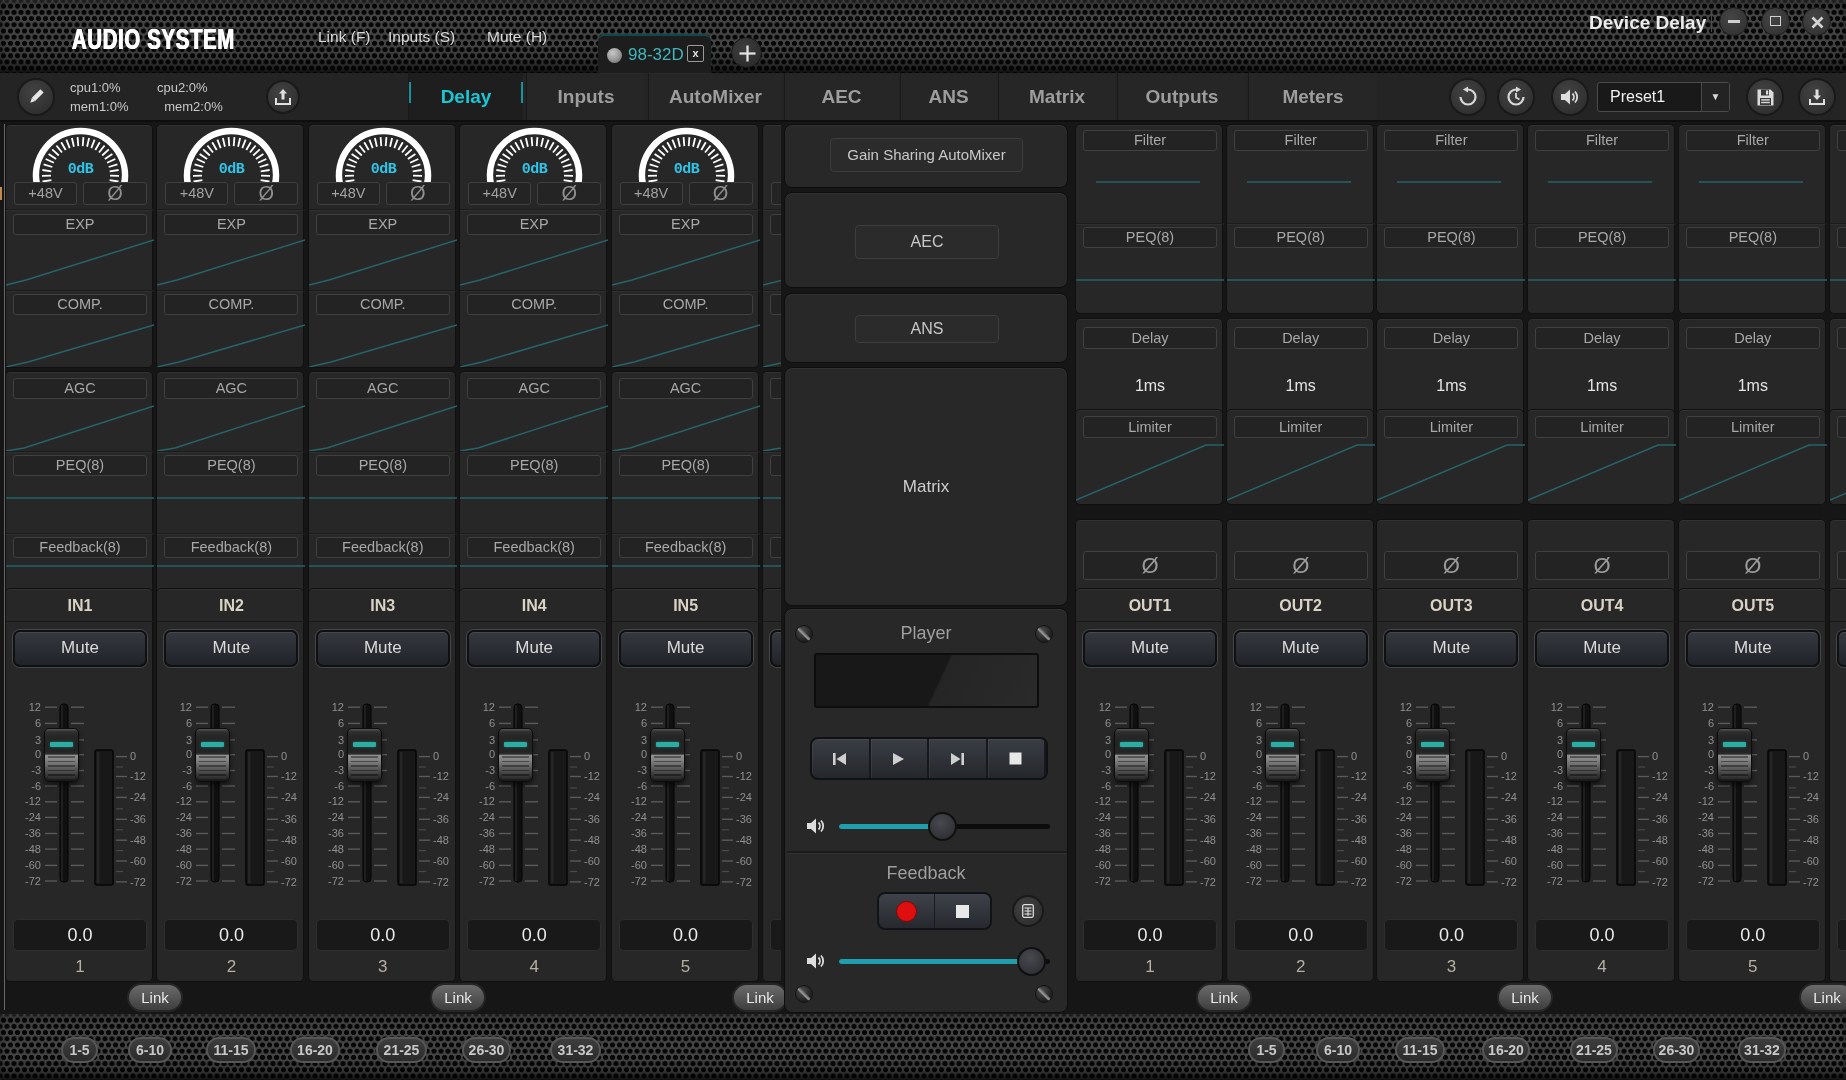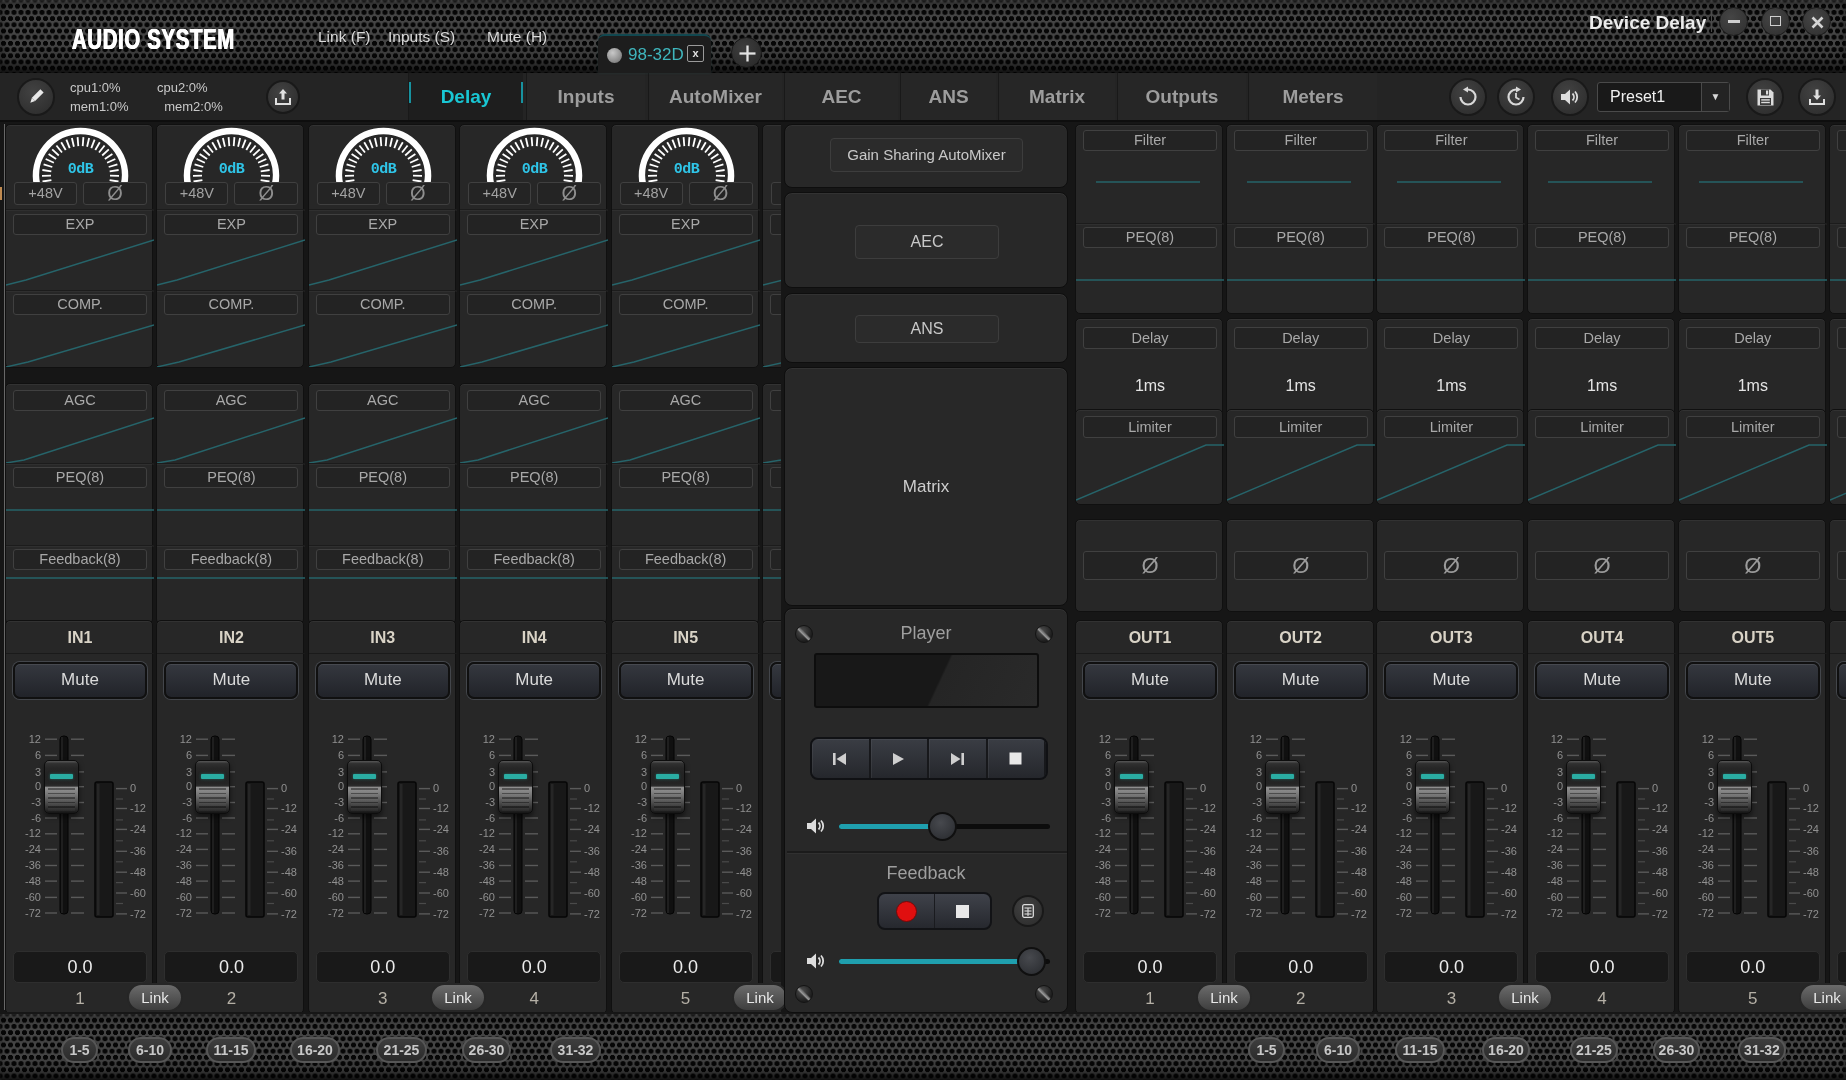--- a/index.html
+++ b/index.html
@@ -53,25 +53,25 @@
 #main{position:absolute;left:0;top:122px;width:1846px;height:892px;background:#161616}
 #leftedge{position:absolute;left:4px;top:2px;width:1px;height:886px;background:#686868;z-index:6}
 #orangebit{position:absolute;left:0;top:65px;width:2px;height:13px;background:#c08a50;z-index:7}
 #inwrap{position:absolute;left:5px;top:2px;width:776px;height:888px;overflow:hidden}
 #outwrap{position:absolute;left:1075px;top:2px;width:771px;height:888px;overflow:hidden}
 .strip{position:absolute;top:0;width:148px;height:888px}
 .cardA,.cardB,.cardL,.cardO2,.cardO3,.cardO4{position:absolute;left:0;width:148px;
   background:#272727;border:1px solid #101010;border-radius:5px;
   box-shadow:inset 0 1px 0 rgba(255,255,255,.05)}
 .cardA{top:0;height:244px}
-.cardB{top:259px;height:241px}
+.cardB{top:247px;height:241px}
 .cardO2{top:194px;height:97px}
 .cardO3{top:285px;height:96px}
 .cardO4{top:395px;height:93px}
-.cardL{top:496px;height:394px}
+.cardL{top:464px;height:394px}
 .ebtn{position:absolute;left:7px;width:134px;background:#232323;border:1px solid #404040;
   border-radius:3px;color:#a8a8a8;font-size:14.5px;text-align:center}
 .pbtn{position:absolute;top:57px;width:66px;height:23px;background:#242424;border:1px solid #404040;
   border-radius:3px;color:#a2a2a2;font-size:14.5px;text-align:center;line-height:21px}
 .gph{position:absolute;left:0;width:148px;overflow:hidden}
 .sdiv{position:absolute;left:0;width:148px;height:1px;background:#1c1c1c;box-shadow:0 1px 0 rgba(255,255,255,.04)}
 .msv{position:absolute;left:0;width:148px;top:50px;color:#e4e4e4;font-size:16px;text-align:center}
 .chlabel{position:absolute;top:0;left:0;width:148px;height:33px;line-height:33px;text-align:center;
   color:#d9d3c6;font-size:16px;font-weight:bold;border-bottom:1px solid #1a1a1a}
 .mute{position:absolute;top:41px;left:7px;width:134px;height:37px;border-radius:7px;

